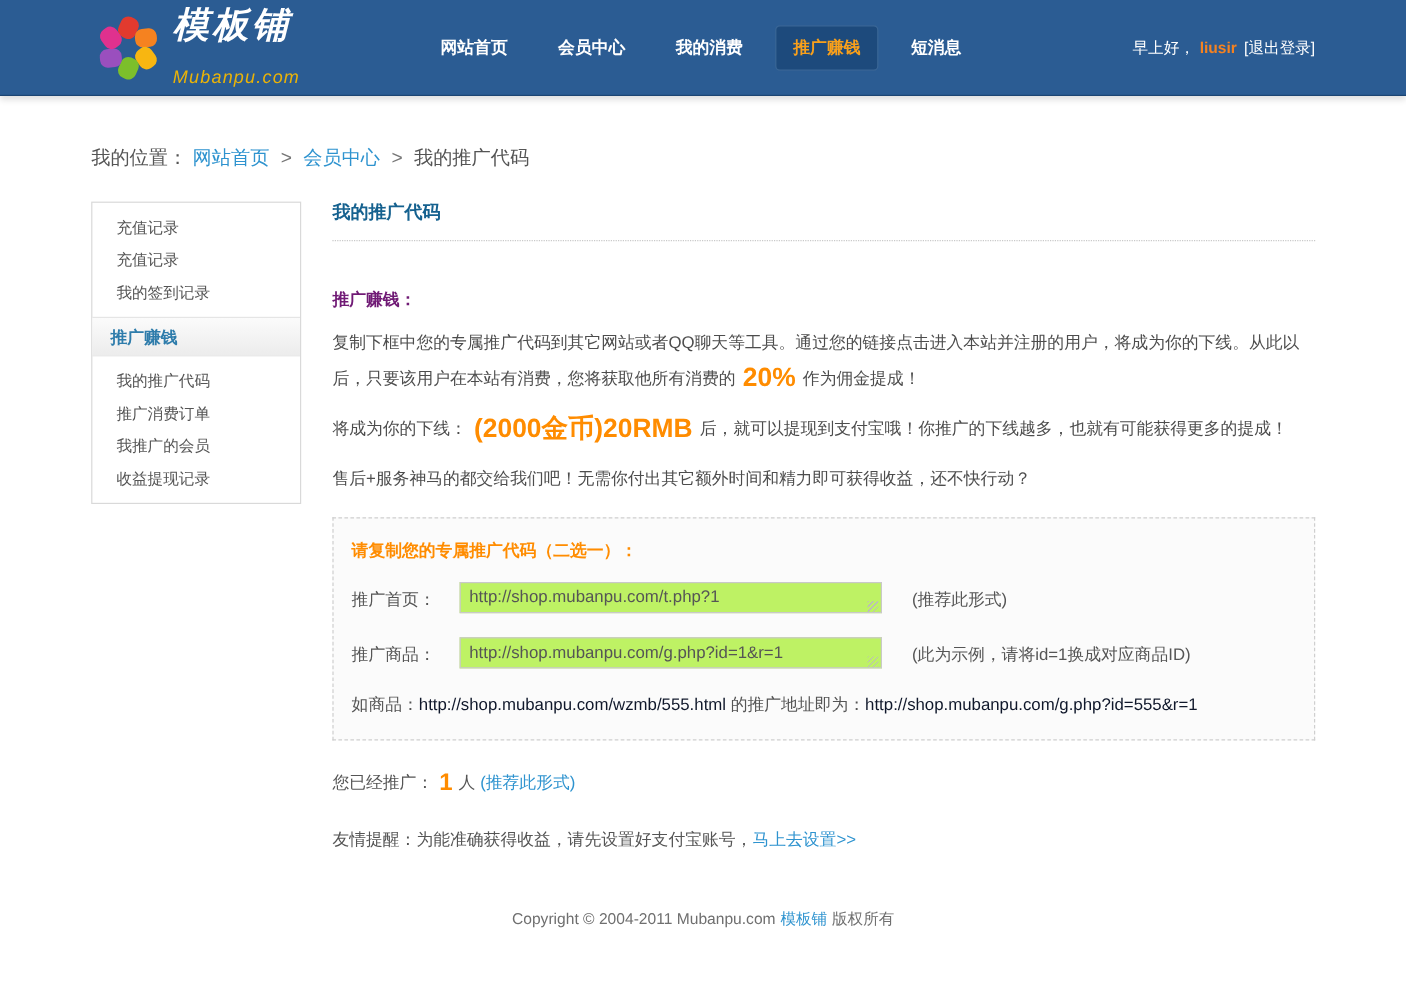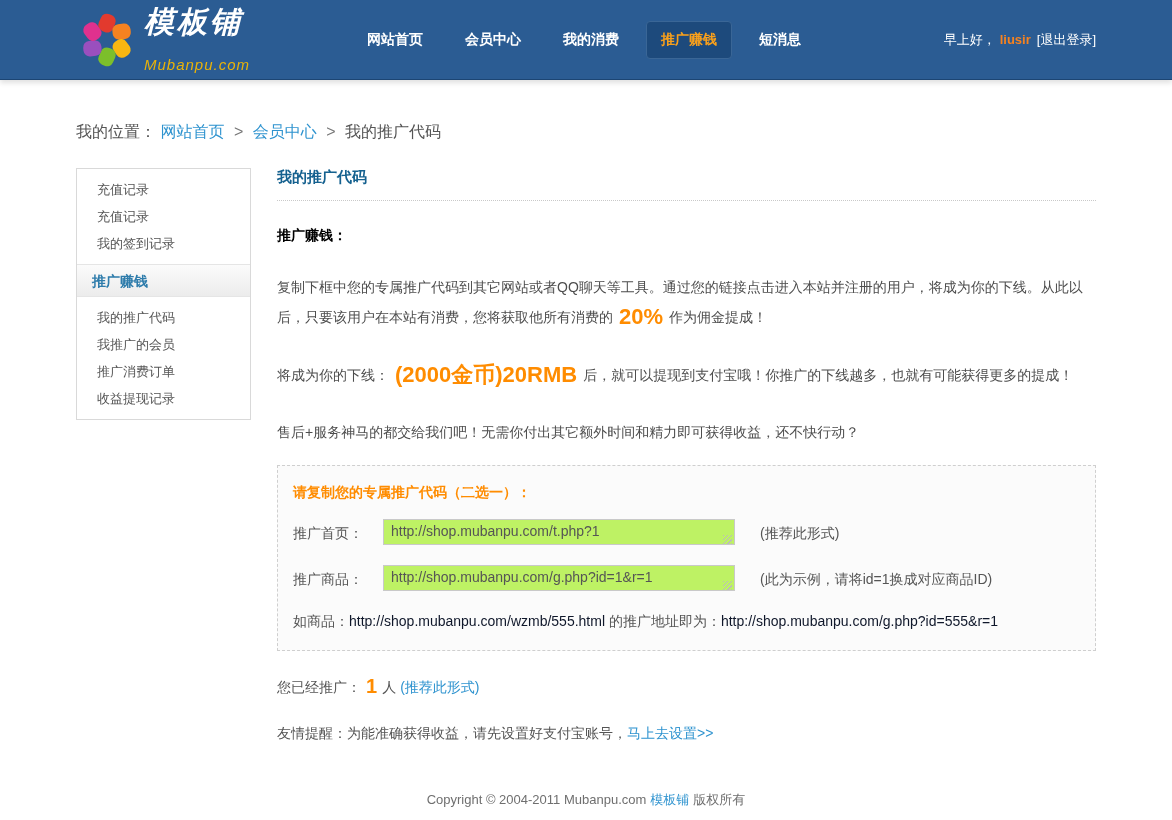--- a/index.html
+++ b/index.html
@@ -42,22 +42,22 @@
                     color:#2e7cab; background:linear-gradient(#fbfbfb,#ececec);
                     border-bottom:1px solid #e5e5e5; cursor:pointer; }
   .side-sec + .side-sec .side-sec-title { border-top:1px solid #e5e5e5; }
   .side-list { padding:7px 0; }
   .side-item { display:block; padding-left:20px; line-height:27px; font-size:13px; color:#555; }
 
   
   .main { flex:1; margin-left:26px; min-width:0; }
   .main-title { font-size:15px; font-weight:bold; color:#15618f; padding-bottom:13px;
                 border-bottom:1px dotted #c9c9c9; }
-  .intro-label { margin-top:26px; font-size:14px; font-weight:bold; color:#000000; }
-  .para { margin-top:28px; font-size:14px; color:#4d4d4d; line-height:29px; }
+  .intro-label { margin-top:40px; font-size:14px; font-weight:bold; color:#701a75; }
+  .para { margin-top:12px; font-size:14px; color:#4d4d4d; line-height:29px; }
   .hl-big { color:#ff8c00; font-weight:bold; font-size:22px; margin:0 6px; vertical-align:-2px; }
 
   .promo-box { margin-top:18px; border:1px dashed #cfcfcf; background:#fbfbfb; padding:18px 15px 16px; }
   .promo-box-title { color:#ff8c00; font-weight:bold; font-size:14px; }
   .promo-row { display:flex; align-items:center; margin-top:17px; font-size:14px; color:#555;gap:16px; }
   .promo-row .row-label { flex:none; }
   .ta-wrap { position:relative; display:inline-block; margin-left:4px; }
   .code-input { width:352px; height:26px; border:1px solid #c9c9c9; background:#bef264; color:#555;
                 font-size:14px; font-family:"Liberation Sans", sans-serif; padding:3px 16px 3px 7px;
                 resize:none; overflow:hidden; white-space:nowrap; }
@@ -134,22 +134,22 @@
           <div class="side-list">
             <a class="side-item">充值记录</a>
             <a class="side-item">充值记录</a>
             <a class="side-item">我的签到记录</a>
           </div>
         </div>
         <div class="side-sec">
           <div class="side-sec-title">推广赚钱</div>
           <div class="side-list">
             <a class="side-item">我的推广代码</a>
+            <a class="side-item">推广消费订单</a>
             <a class="side-item">我推广的会员</a>
-            <a class="side-item">推广消费订单</a>
             <a class="side-item">收益提现记录</a>
           </div>
         </div>
       </aside>
 
       <main class="main">
         <h1 class="main-title">我的推广代码</h1>
 
         <div class="intro-label">推广赚钱：</div>
 

